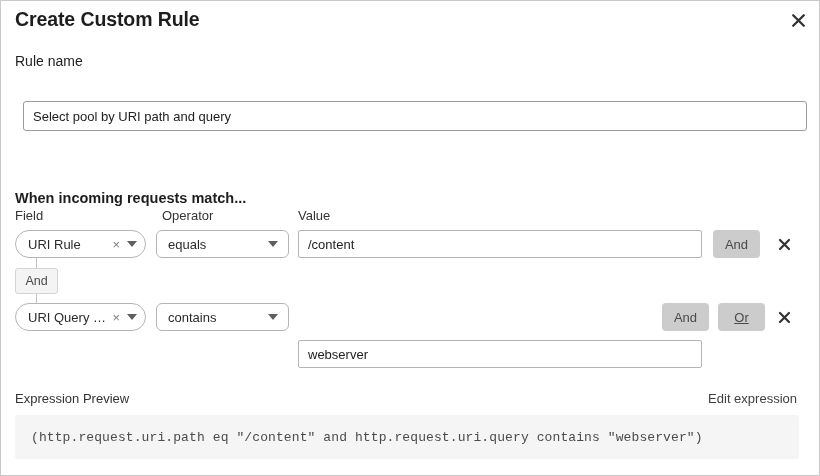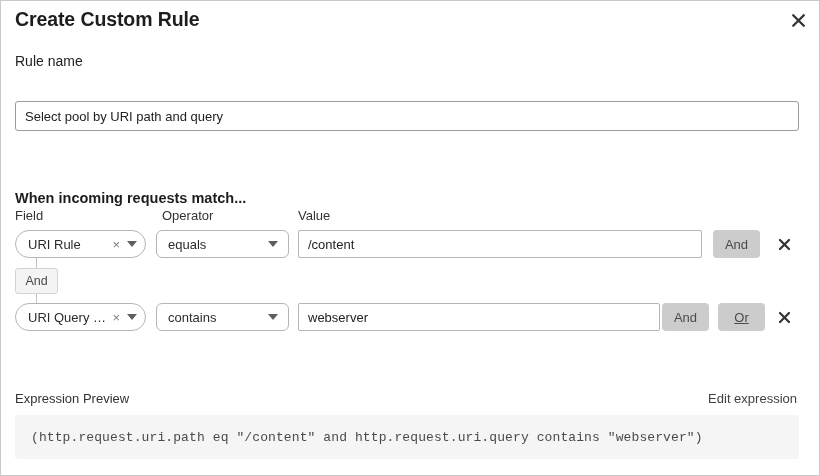--- a/index.html
+++ b/index.html
@@ -57,21 +57,21 @@
   .label-rule-name { top: 52px; }
   .helper-text {
     position: absolute;
     left: 14px;
     top: 74px;
     font-size: 12.5px;
     color: #7a7a7a;
   }
   .rule-name-input {
     position: absolute;
-    left: 14px;
+    left: 22px;
     top: 100px;
     width: 784px;
     height: 30px;
     padding: 0 9px;
     font-family: "Liberation Sans", sans-serif;
     font-size: 13px;
     color: #222222;
     background: #ffffff;
     border: 1px solid #9b9b9b;
     border-radius: 3px;
@@ -163,21 +163,21 @@
     padding: 0 9px;
     font-family: "Liberation Sans", sans-serif;
     font-size: 13px;
     color: #222222;
     background: #ffffff;
     border: 1px solid #b5b5b5;
     border-radius: 2px;
     outline: none;
   }
   .value-row-1 { left: 297px; width: 404px; }
-  .value-row-2 { left: 297px; width: 362px; }
+  .value-row-2 { left: 297px; width: 404px; margin-top: 37px; }
 
   .logic-btn {
     position: absolute;
     height: 28px;
     background: #cccccc;
     border: none;
     border-radius: 4px;
     font-family: "Liberation Sans", sans-serif;
     font-size: 13px;
     color: #4a4a4a;

